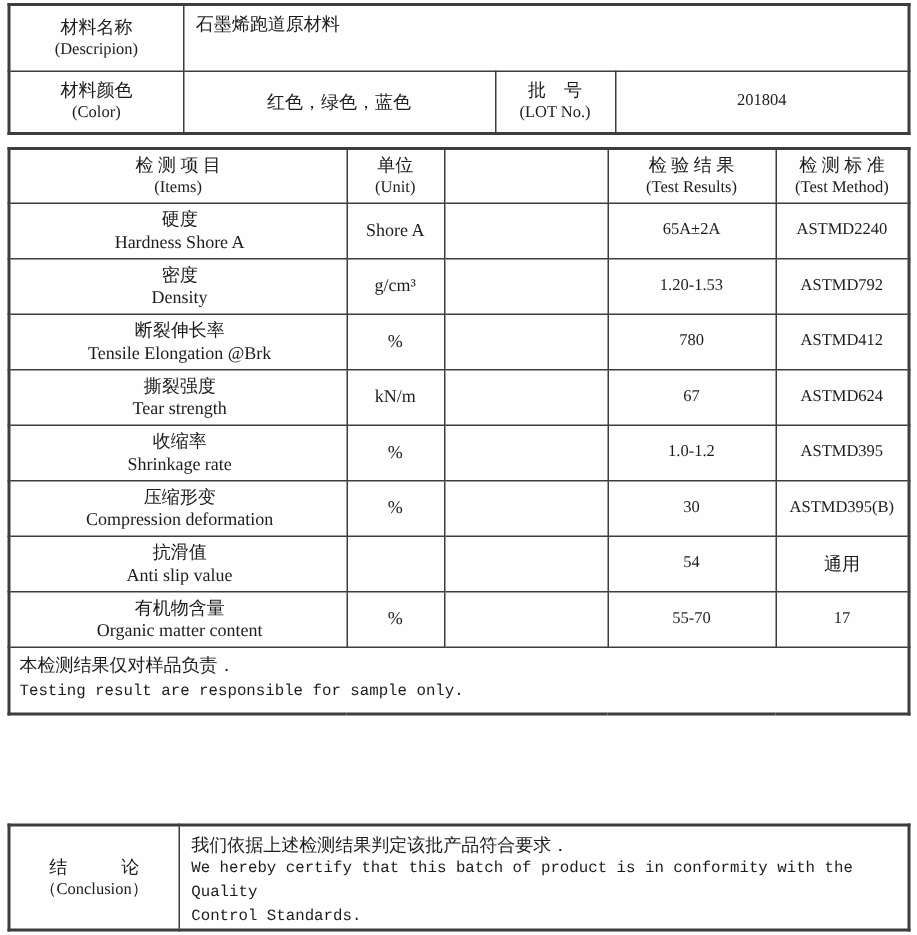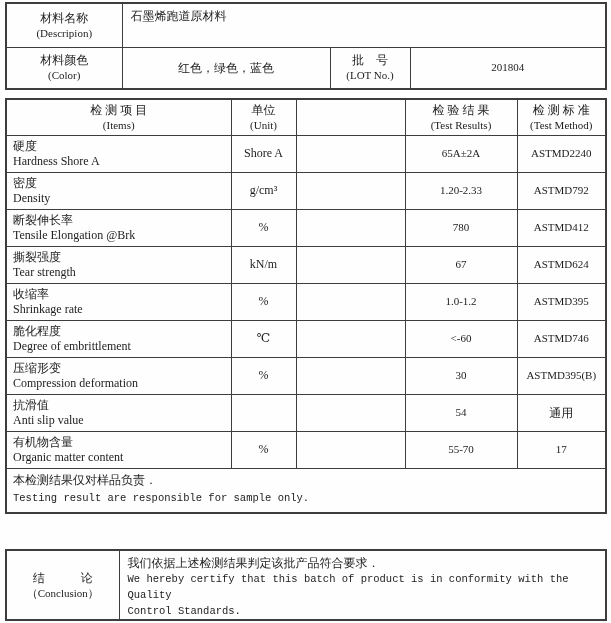--- a/index.html
+++ b/index.html
@@ -23,21 +23,21 @@
   .cn { font-size: 12px; line-height: 16px; }
   .en { font-size: 12px; line-height: 15px; }
   .mono {
     font-family: Liberation Serif, serif;
     font-size: 11px; line-height: 15px;
   }
   .small-mono {
     font-family: "Liberation Mono", "DejaVu Sans Mono", monospace;
     font-size: 10.5px; line-height: 20px;
   }
-  .item-cell { padding: 2px 4px 2px 6px; }
+  .item-cell { padding: 2px 4px 2px 6px; text-align: center; }
   .value-left { vertical-align: top; padding: 4px 4px 2px 8px; }
   .note-cell { padding: 3px 4px 3px 6px; vertical-align: middle; }
   .conc-text-cell { vertical-align: top; padding: 4px 6px 0 8px; }
   .pre { white-space: pre-line; }
 </style>
 </head>
 <body>
 
 <div class="page">
 
@@ -112,21 +112,21 @@
       <td class="c mono">65A±2A</td>
       <td class="c mono">ASTMD2240</td>
     </tr>
     <tr style="height:37px">
       <td class="item-cell">
         <div class="cn">密度</div>
         <div class="en">Density</div>
       </td>
       <td class="c en">g/cm³</td>
       <td></td>
-      <td class="c mono">1.20-2.33</td>
+      <td class="c mono">1.20-1.53</td>
       <td class="c mono">ASTMD792</td>
     </tr>
     <tr style="height:37px">
       <td class="item-cell">
         <div class="cn">断裂伸长率</div>
         <div class="en">Tensile Elongation @Brk</div>
       </td>
       <td class="c en">%</td>
       <td></td>
       <td class="c mono">780</td>
@@ -144,30 +144,20 @@
     </tr>
     <tr style="height:37px">
       <td class="item-cell">
         <div class="cn">收缩率</div>
         <div class="en">Shrinkage rate</div>
       </td>
       <td class="c en">%</td>
       <td></td>
       <td class="c mono">1.0-1.2</td>
       <td class="c mono">ASTMD395</td>
-    </tr>
-    <tr style="height:37px">
-      <td class="item-cell">
-        <div class="cn">脆化程度</div>
-        <div class="en">Degree of embrittlement</div>
-      </td>
-      <td class="c en">℃</td>
-      <td></td>
-      <td class="c mono">&lt;-60</td>
-      <td class="c mono">ASTMD746</td>
     </tr>
     <tr style="height:37px">
       <td class="item-cell">
         <div class="cn">压缩形变</div>
         <div class="en">Compression deformation</div>
       </td>
       <td class="c en">%</td>
       <td></td>
       <td class="c mono">30</td>
       <td class="c mono">ASTMD395(B)</td>

